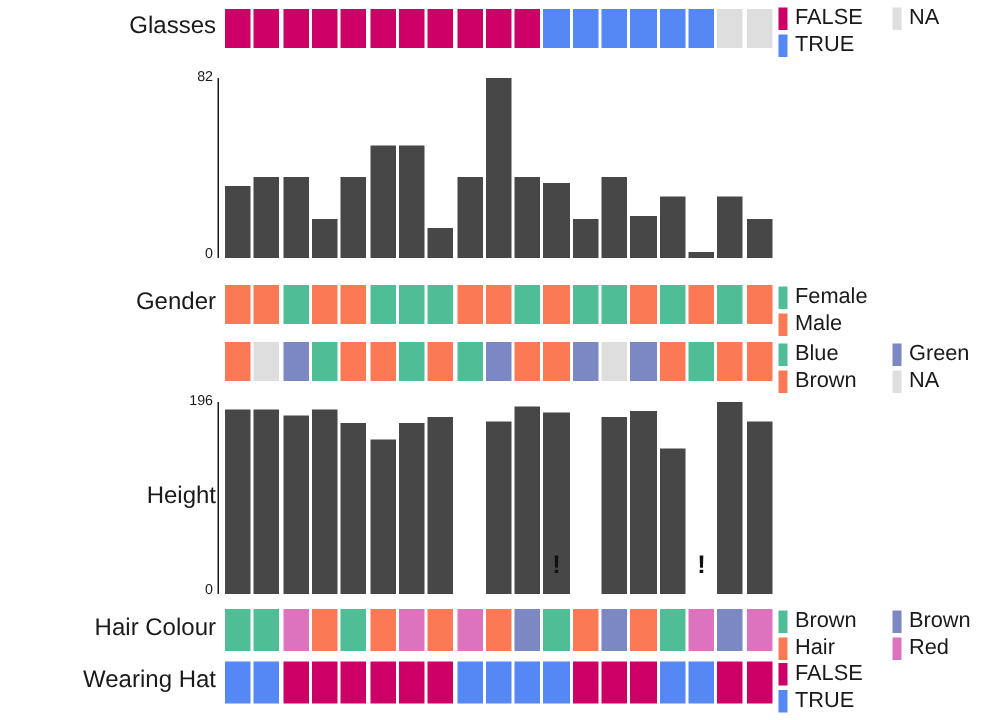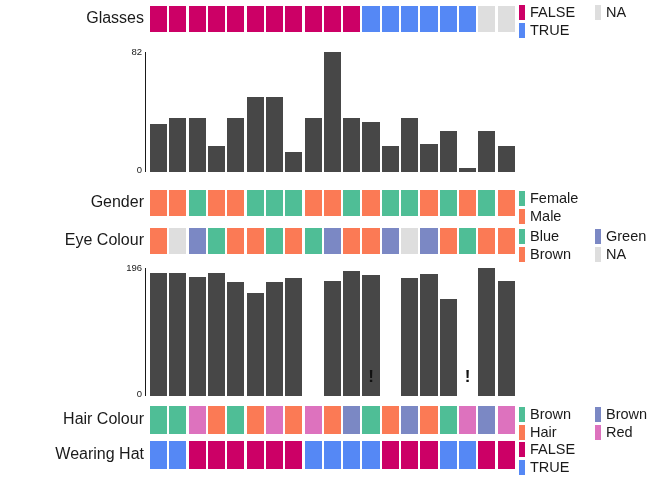--- a/index.html
+++ b/index.html
@@ -113,21 +113,20 @@
     <div class="legend" style="left: 519px; top: 190px;">
       <div class="lgitem" style="left: 0px; top: 0px; height: 17px;">
         <span class="swatch" style="left: 0px; top: 1px; background: rgb(79, 190, 150);"></span>
         <span class="lgtext">Female</span>
       </div>
       <div class="lgitem" style="left: 0px; top: 18px; height: 17px;">
         <span class="swatch" style="left: 0px; top: 1px; background: rgb(251, 122, 85);"></span>
         <span class="lgtext">Male</span>
       </div>
     </div>
-    <div class="rowlabel" style="left: 0px; width: 144px; top: 232px;">Eye Colour</div>
     <div class="track" style="left: 150px; top: 228px; width: 367px; height: 26px;">
       <div class="cell" title="Brown" style="left: 0px; width: 17.1158px; background: rgb(251, 122, 85);"></div>
       <div class="cell" title="NA" style="left: 19.3158px; width: 17.1158px; background: rgb(222, 222, 222);"></div>
       <div class="cell" title="Green" style="left: 38.6316px; width: 17.1158px; background: rgb(123, 136, 196);"></div>
       <div class="cell" title="Blue" style="left: 57.9474px; width: 17.1158px; background: rgb(79, 190, 150);"></div>
       <div class="cell" title="Brown" style="left: 77.2632px; width: 17.1158px; background: rgb(251, 122, 85);"></div>
       <div class="cell" title="Brown" style="left: 96.5789px; width: 17.1158px; background: rgb(251, 122, 85);"></div>
       <div class="cell" title="Blue" style="left: 115.895px; width: 17.1158px; background: rgb(79, 190, 150);"></div>
       <div class="cell" title="Brown" style="left: 135.211px; width: 17.1158px; background: rgb(251, 122, 85);"></div>
       <div class="cell" title="Blue" style="left: 154.526px; width: 17.1158px; background: rgb(79, 190, 150);"></div>
@@ -153,20 +152,21 @@
       </div>
       <div class="lgitem" style="left: 76px; top: 0px; height: 17px;">
         <span class="swatch" style="left: 0px; top: 1px; background: rgb(123, 136, 196);"></span>
         <span class="lgtext">Green</span>
       </div>
       <div class="lgitem" style="left: 76px; top: 18px; height: 17px;">
         <span class="swatch" style="left: 0px; top: 1px; background: rgb(222, 222, 222);"></span>
         <span class="lgtext">NA</span>
       </div>
     </div>
+    <div class="rowlabel" style="left: 0px; width: 144px; top: 323px;">Height</div>
     <div class="axis" style="left: 145px; top: 268px; height: 128px;"></div>
     <div class="axlab" style="left: 110px; width: 32px; top: 263px;">196</div>
     <div class="axlab" style="left: 110px; width: 32px; top: 389px;">0</div>
     <div class="track" style="left: 150px; top: 268px; width: 367px; height: 128px;">
       <div class="bar" title="188" style="left: 0px; width: 17.1158px; height: 122.776px;"></div>
       <div class="bar" title="188" style="left: 19.3158px; width: 17.1158px; height: 122.776px;"></div>
       <div class="bar" title="182" style="left: 38.6316px; width: 17.1158px; height: 118.857px;"></div>
       <div class="bar" title="188" style="left: 57.9474px; width: 17.1158px; height: 122.776px;"></div>
       <div class="bar" title="174" style="left: 77.2632px; width: 17.1158px; height: 113.633px;"></div>
       <div class="bar" title="158" style="left: 96.5789px; width: 17.1158px; height: 103.184px;"></div>

